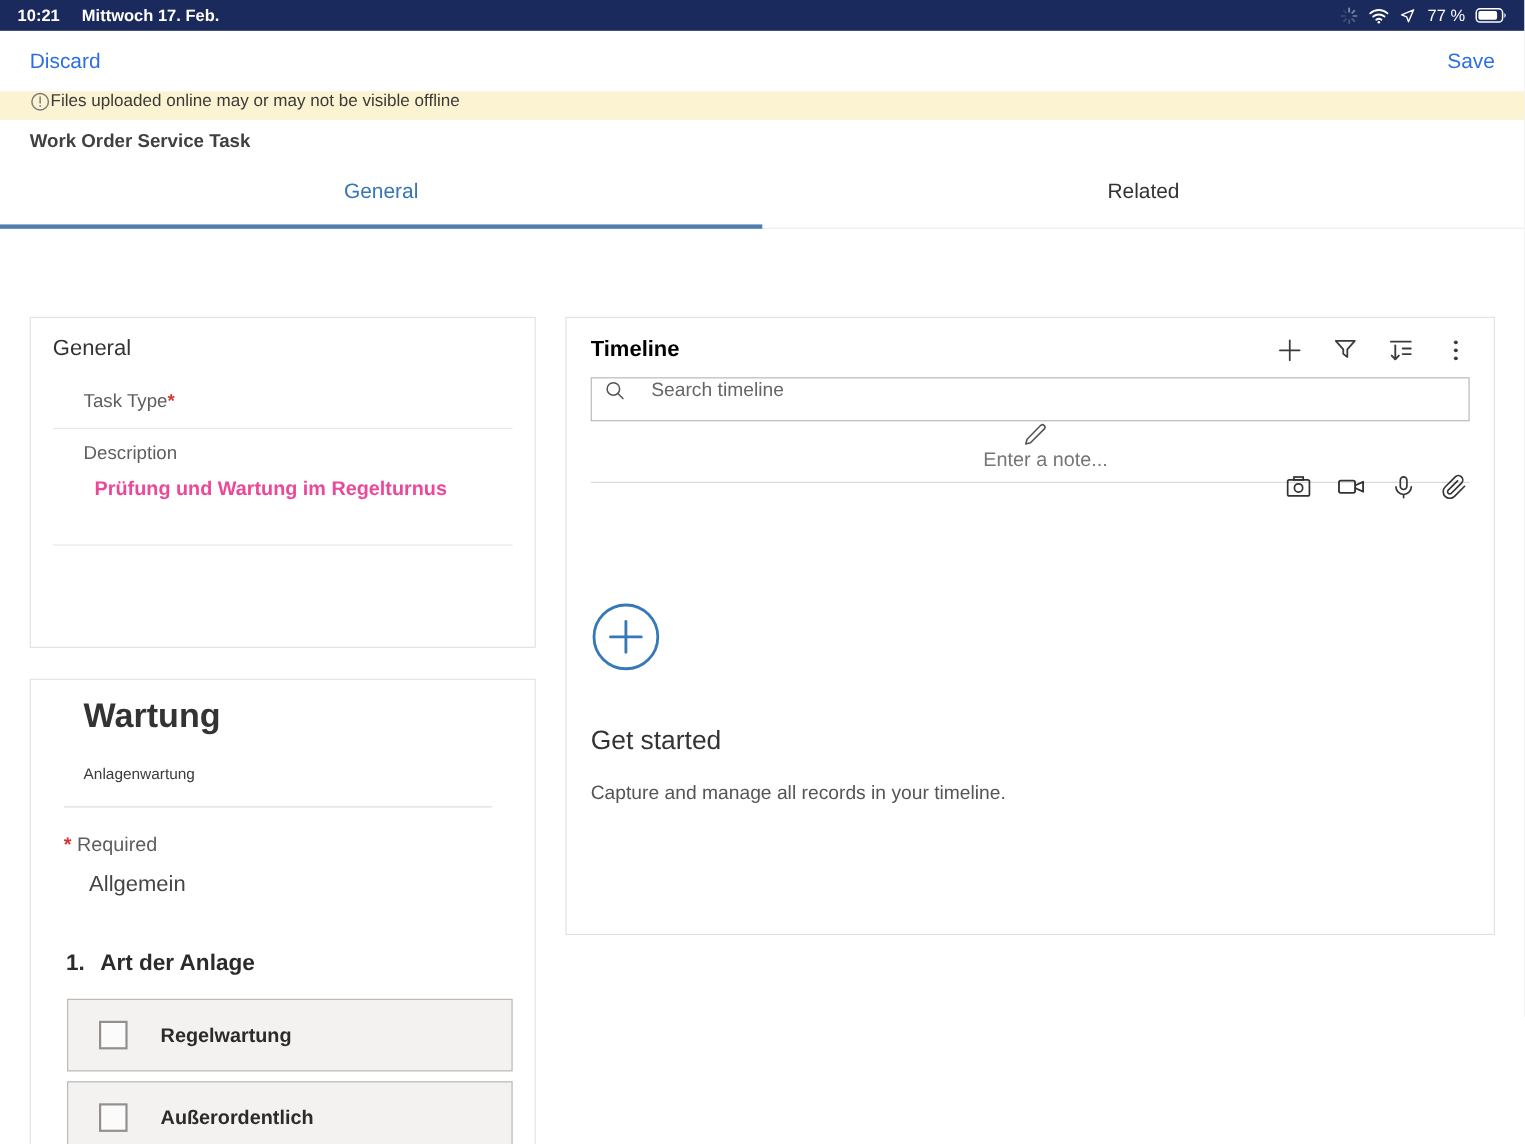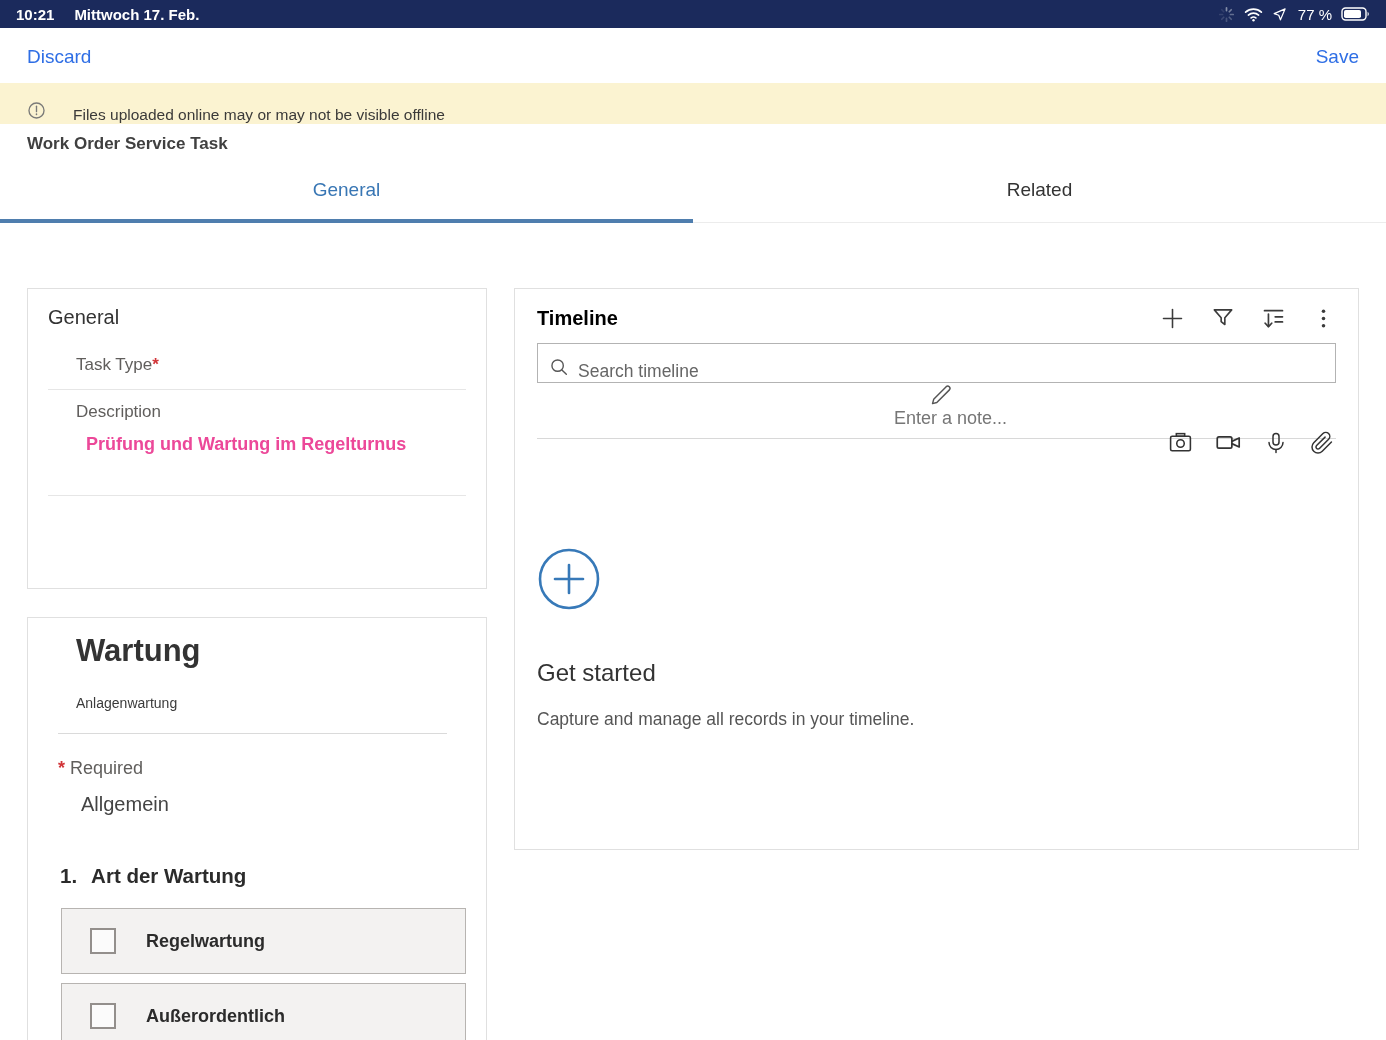--- a/index.html
+++ b/index.html
@@ -23,22 +23,22 @@
   .sb-batt-pct { font-size:15px; margin-left:2px; }
   
   .cmdbar {
     display:flex; justify-content:space-between; align-items:center;
     padding:16px 27px 0 27px; font-size:19px; line-height:25px; color:#2e6ee5;
   }
   .cmd-link { cursor:pointer; }
   .pagetitle { margin:20px 27px 0; font-size:22px; line-height:27px; font-weight:700; color:#1d1d1d; }
   
   .banner {
-    margin-top:14px; height:41px; background:#fbf3d1;
-    display:flex; align-items:flex-end; gap:27px; padding:0 27px;
+    margin-top:14px; height:26px; background:#fbf3d1;
+    display:flex; align-items:flex-start; gap:0; padding:0 27px;
     font-size:15.5px; color:#3b3a39;
   }
   .subtitle { margin:10px 27px 0; height:23px; font-size:17px; font-weight:700; color:#404040; }
   
   .tabs { display:flex; height:66px; border-bottom:1px solid #ececec; }
   .tab {
     width:50%; display:flex; align-items:center; justify-content:center;
     font-size:19px; color:#333; position:relative; cursor:pointer;
   }
   .tab.active { color:#3876b4; }
@@ -80,21 +80,21 @@
   .checkbox { width:26px; height:26px; border:2px solid #938f8c; background:#fbfbfb; flex:0 0 auto; }
   .option-label { margin-left:30px; font-size:18px; font-weight:700; color:#2b2b2b; }
   .option + .option { margin-top:9px; }
   
   .t-head { display:flex; align-items:center; margin-top:16px; height:26px; }
   .t-title { font-size:20px; font-weight:700; color:#000000; }
   .t-actions { margin-left:auto; display:flex; gap:24px; align-items:center; color:#3b3b3b; }
   .t-actions .icon-btn { cursor:pointer; display:flex; }
   .t-search {
     margin-top:12px; height:40px; border:1px solid #b3b3b3;
-    display:flex; align-items:flex-end; padding:0 10px; gap:8px; color:#555;
+    display:flex; align-items:flex-start; padding:0 10px; gap:22px; color:#555;
   }
   .t-search input {
     border:0; outline:none; flex:1; font-size:17.5px; color:#333; background:transparent;
     font-family:"Liberation Sans","DejaVu Sans",sans-serif;
   }
   .t-search input::placeholder { color:#666; opacity:1; }
   .t-note {
     height:56px; display:flex; align-items:center; border-bottom:1px solid #d8d8d8; padding:0 2px;flex-direction:column;
   }
   .t-note-pencil { color:#555; margin-left:9px; display:flex; }
@@ -202,21 +202,21 @@
     <div class="w-sub">Anlagenwartung</div>
     <hr class="w-hr">
     <div class="w-required">
       <span class="req-star">*</span>
       <span>Required</span>
     </div>
     <div class="w-section">Allgemein</div>
 
     <div class="w-question">
       <span>1.</span>
-      <span>Art der Wartung</span>
+      <span>Art der Anlage</span>
     </div>
 
     <div class="option">
       <span class="checkbox"></span>
       <span class="option-label">Regelwartung</span>
     </div>
     <div class="option">
       <span class="checkbox"></span>
       <span class="option-label">Außerordentlich</span>
     </div>

